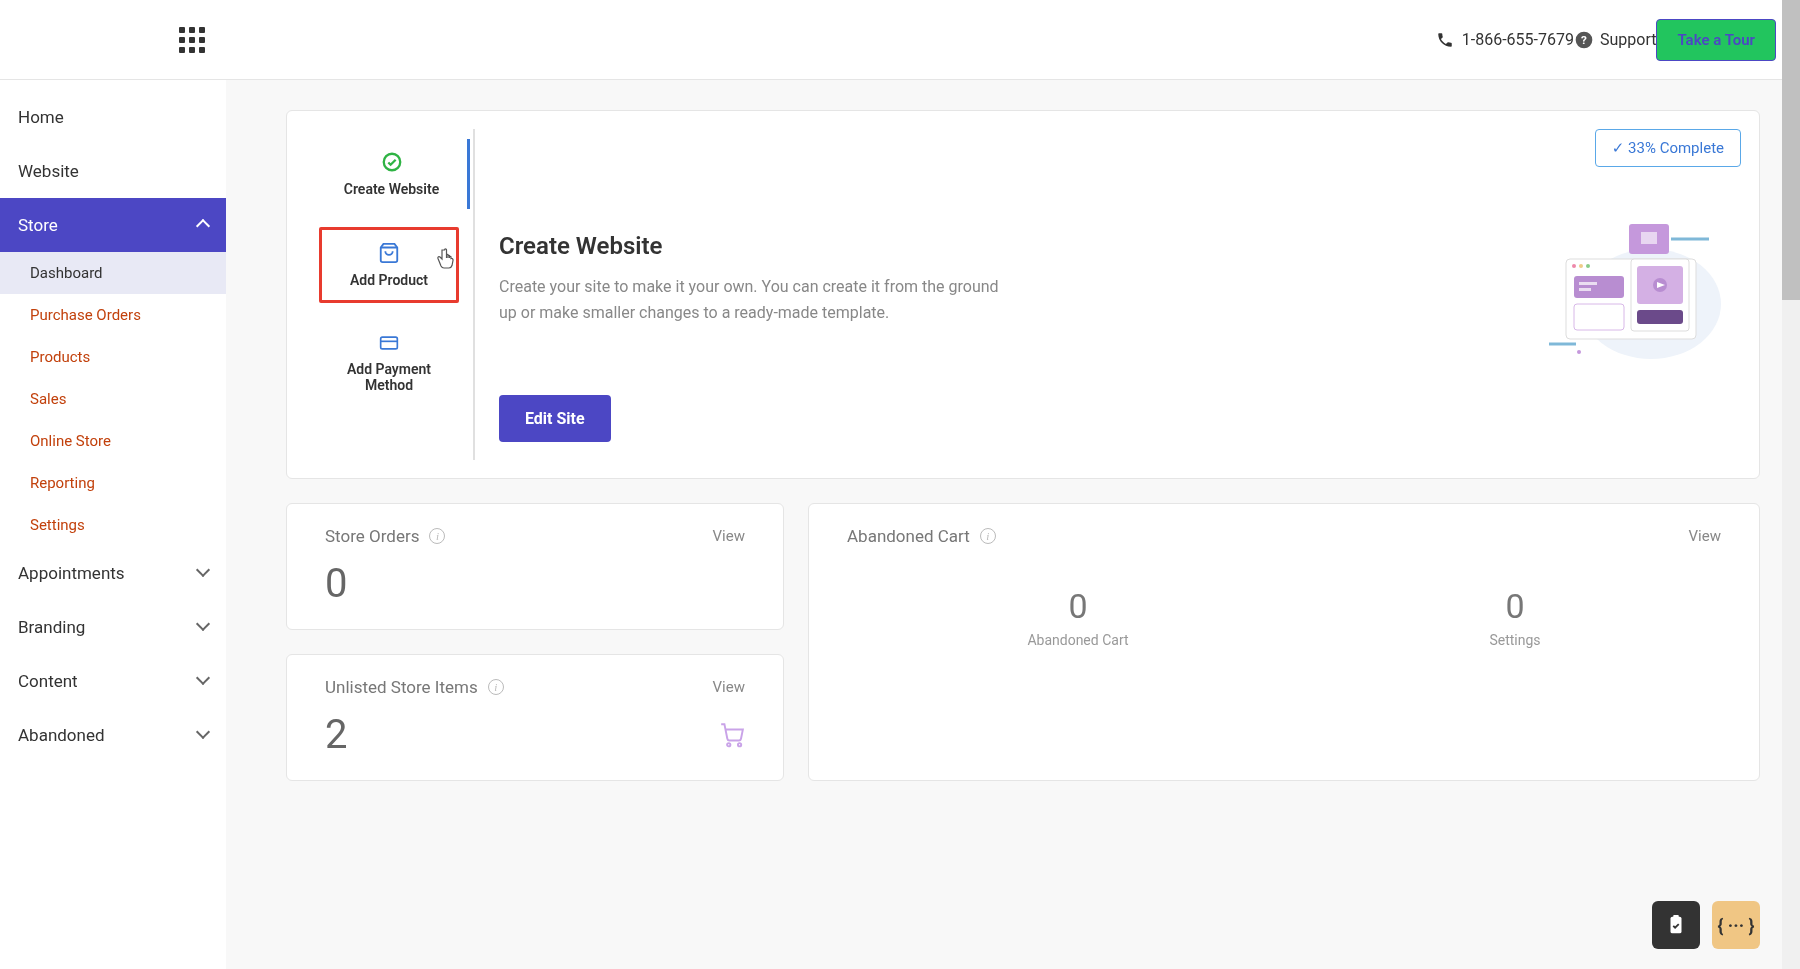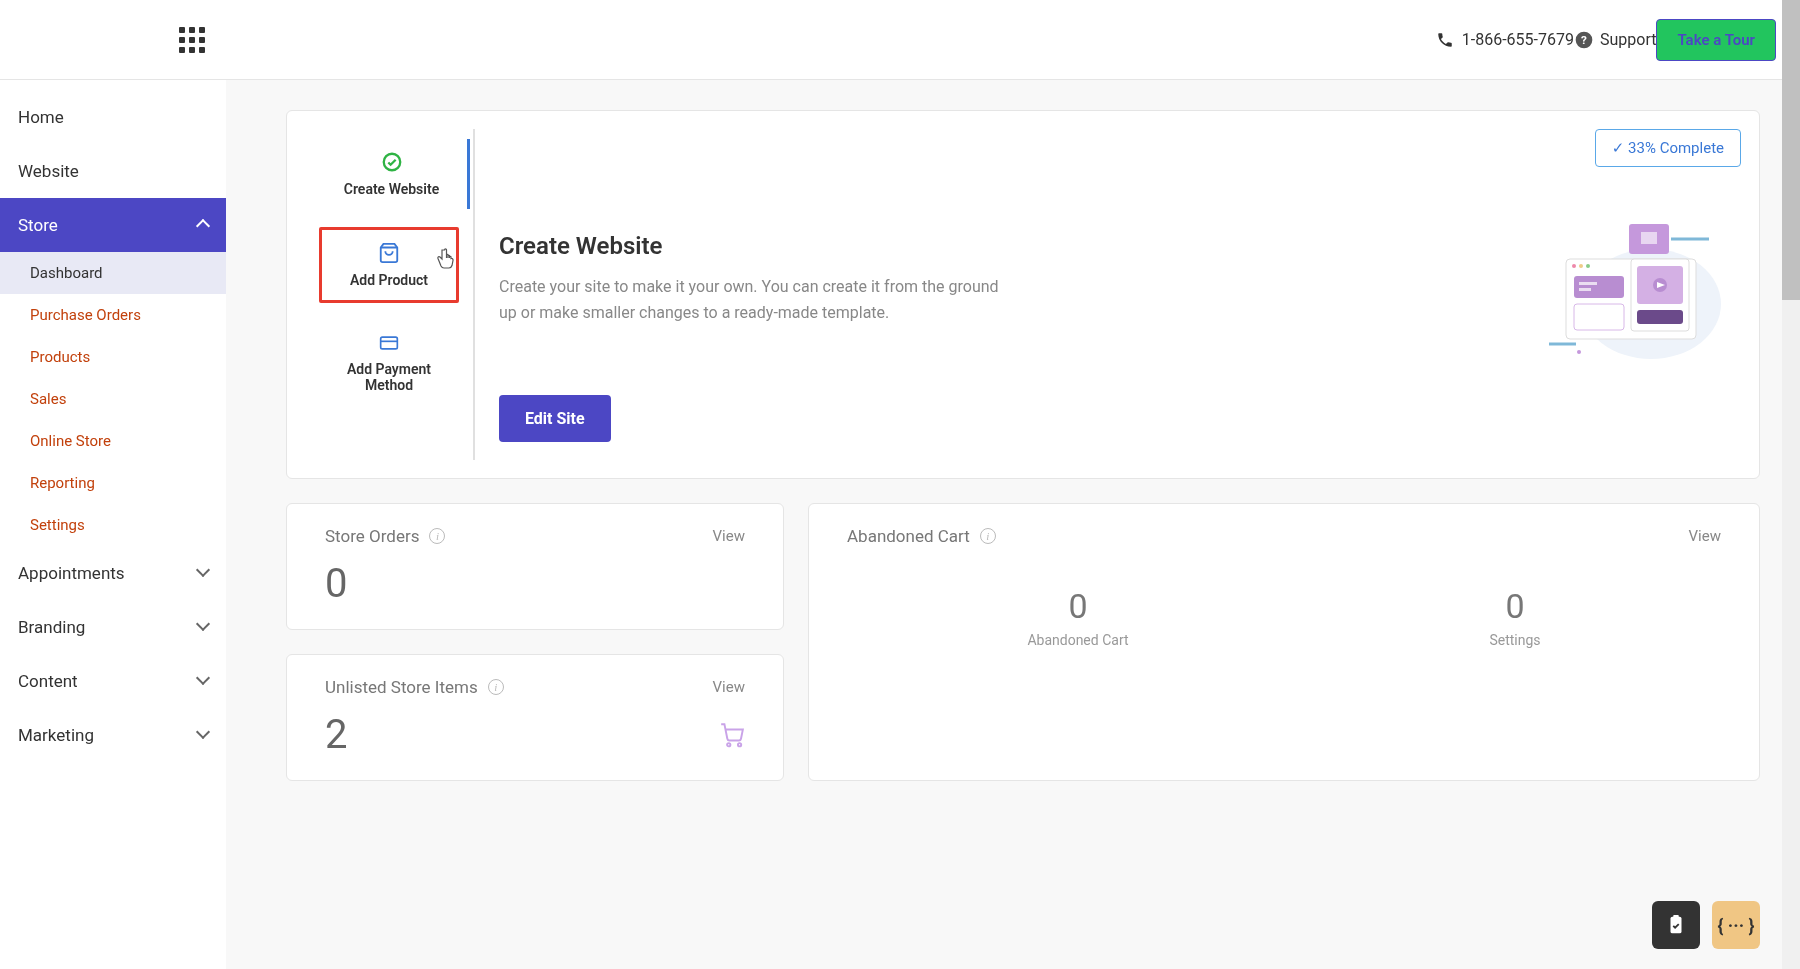--- a/index.html
+++ b/index.html
@@ -451,21 +451,21 @@
     </div>
     <div class="nav-item">
       <span>Branding</span>
       <span class="chevron-down"></span>
     </div>
     <div class="nav-item">
       <span>Content</span>
       <span class="chevron-down"></span>
     </div>
     <div class="nav-item">
-      <span>Marketing</span>
+      <span>Abandoned</span>
       <span class="chevron-down"></span>
     </div>
   </nav>
   <div class="sidebar-scroll-track">
     <div class="sidebar-scroll-thumb"></div>
   </div>
   </div>
 
   <div class="main">
 

